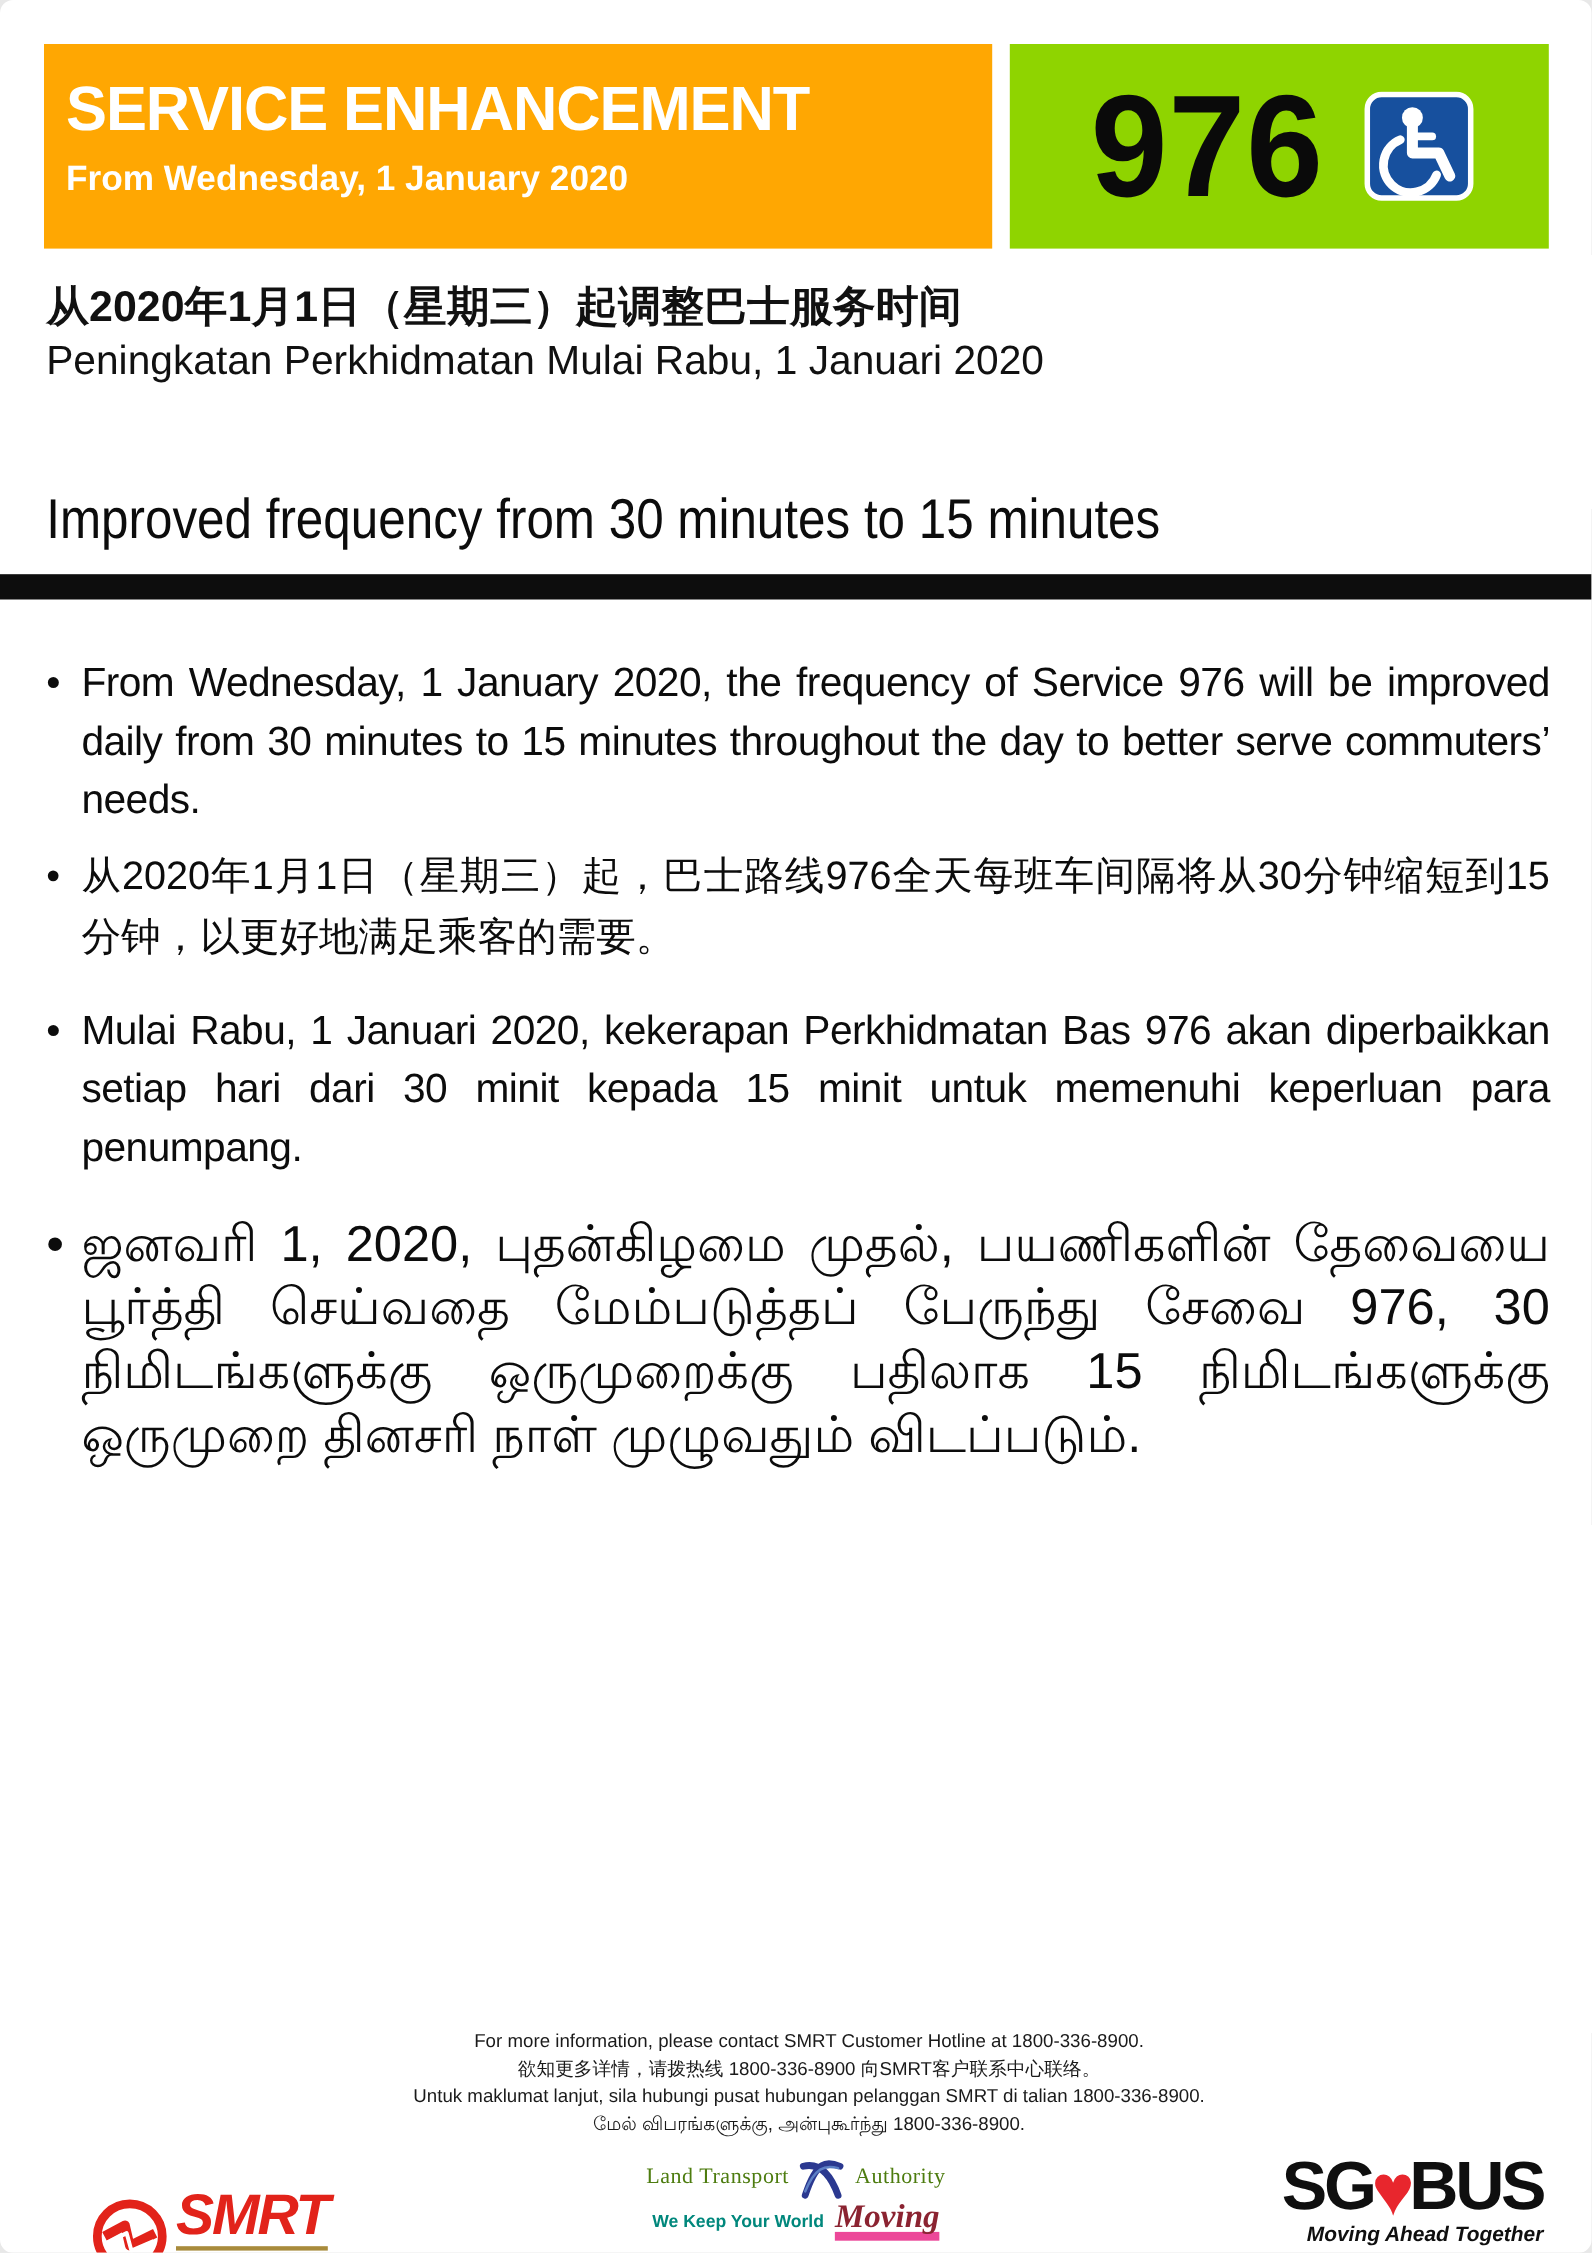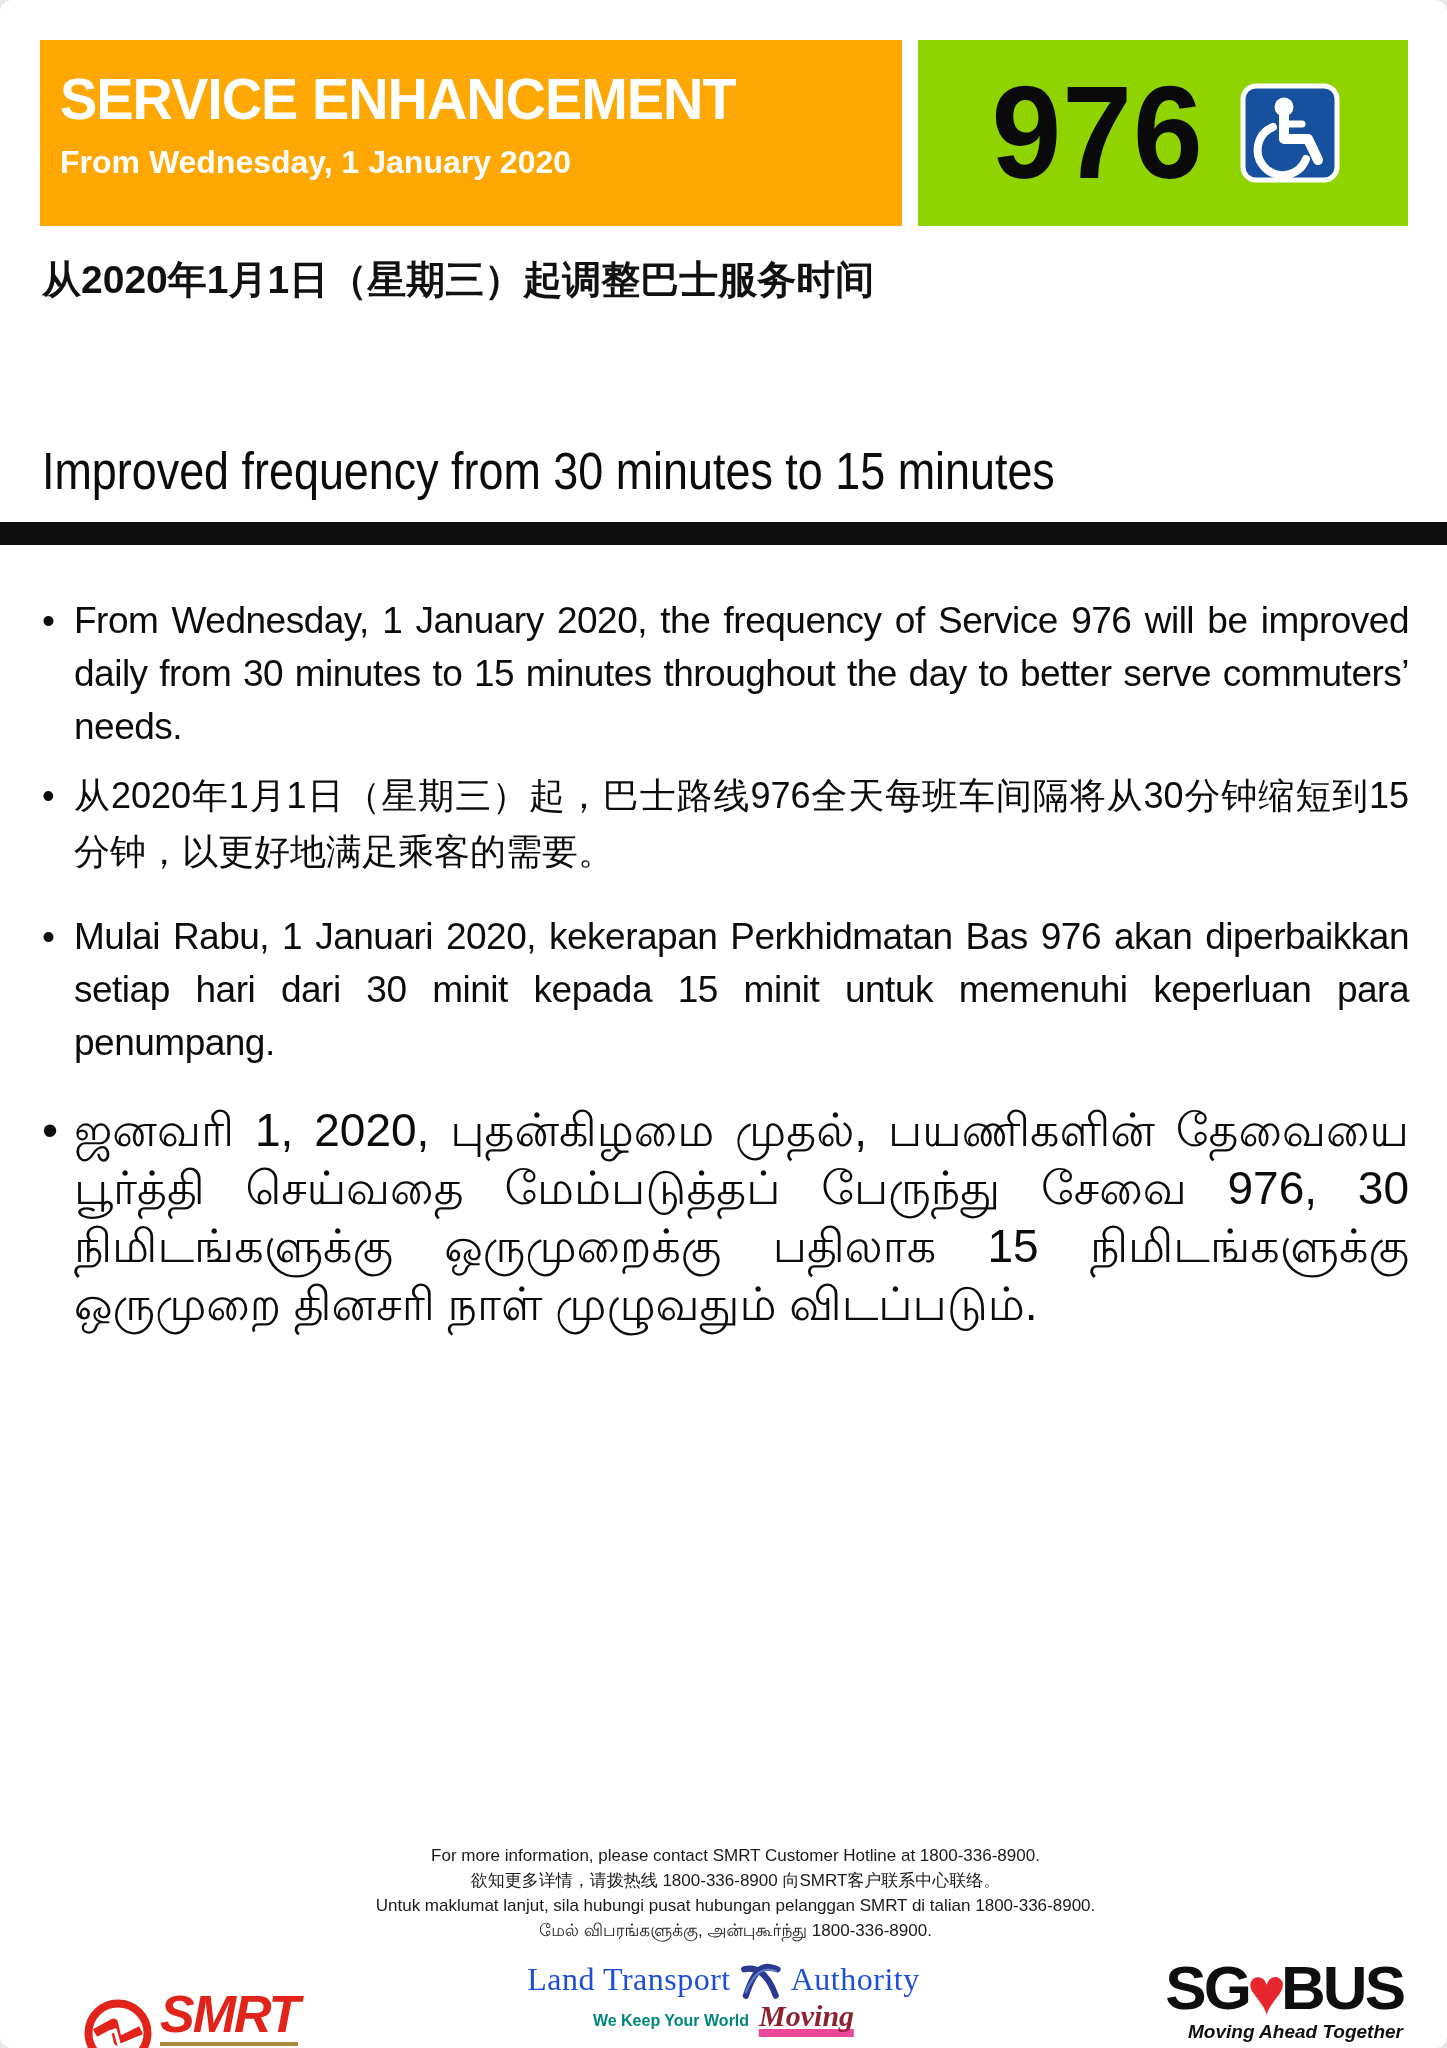--- a/index.html
+++ b/index.html
@@ -46,21 +46,21 @@
   
   .logos{position:absolute;left:0;right:0;top:1955px;height:93px;}
   .logo-smrt{position:absolute;left:82px;top:4px;display:flex;align-items:flex-end;gap:6px;margin-top:31px;}
   .smrt-emblem{width:72px;height:72px;}
   .smrt-word{font-size:52px;font-weight:bold;font-style:italic;color:#E2231A;line-height:48px;letter-spacing:-2px;}
   .smrt-rule{height:4px;background:#A88B3C;margin-top:4px;}
   .smrt-sub{font-size:17px;letter-spacing:6px;color:#6d6e71;text-align:right;margin-top:3px;font-weight:bold;}
 
   .logo-lta{position:absolute;left:50%;transform:translateX(-50%);top:2px;text-align:center;font-family:"Liberation Serif", serif;}
   .lta-top{display:flex;align-items:center;justify-content:center;gap:6px;}
-  .lta-name{font-size:32px;color:#1d4ed8;letter-spacing:0.5px;}
+  .lta-name{font-size:20px;color:#4d7c0f;letter-spacing:0.5px;}
   .lta-ribbon{width:44px;height:44px;margin:0 2px;}
   .lta-tagline{display:flex;align-items:baseline;justify-content:center;gap:10px;margin-top:2px;text-align:right;}
   .lta-tag-left{font-size:16px;color:#00877C;font-weight:bold;font-family:"Liberation Sans", sans-serif;}
   .lta-moving{font-size:30px;color:#8B2331;font-style:italic;font-weight:bold;border-bottom:8px solid #ec4899;line-height:26px;}
 
   .logo-sgbus{position:absolute;right:44px;top:0;text-align:right;}
   .sgbus-word{font-size:62px;font-weight:bold;color:#0f0f0f;line-height:54px;letter-spacing:-3px;display:flex;align-items:center;}
   .sgbus-heart{color:#E8262D;font-size:66px;margin:0 -2px;line-height:1;transform:translateY(3px);}
   .sgbus-tagline{font-size:19px;font-style:italic;font-weight:bold;color:#0f0f0f;margin-top:0;}
 </style>
@@ -81,20 +81,21 @@
         <circle cx="44" cy="24" r="9.5" fill="#ffffff"></circle>
         <path d="M44 31 L44 56 L68 56 L78 77" stroke="#ffffff" stroke-width="10" fill="none" stroke-linecap="round" stroke-linejoin="round"></path>
         <path d="M44 41 L62 41" stroke="#ffffff" stroke-width="7" stroke-linecap="round"></path>
         <path d="M33 44 A25 25 0 1 0 66 76" stroke="#ffffff" stroke-width="8" fill="none" stroke-linecap="round"></path>
       </svg>
     </div>
   </div>
 
   <div class="headings">
     <div class="h-cn">从2020年1月1日（星期三）起调整巴士服务时间</div>
+    <div class="h-ms">Peningkatan Perkhidmatan Mulai Rabu, 1 Januari 2020</div>
   </div>
 
   <div class="highlight">Improved frequency from 30 minutes to 15 minutes</div>
   <div class="black-bar"></div>
 
   <div class="bullets">
     <div class="bullet b-en">From Wednesday, 1 January 2020, the frequency of Service 976 will be improved daily from 30 minutes to 15 minutes throughout the day to better serve commuters’ needs.</div>
     <div class="bullet b-cn">从2020年1月1日（星期三）起，巴士路线976全天每班车间隔将从30分钟缩短到15分钟，以更好地满足乘客的需要。</div>
     <div class="bullet b-ms">Mulai Rabu, 1 Januari 2020, kekerapan Perkhidmatan Bas 976 akan diperbaikkan setiap hari dari 30 minit kepada 15 minit untuk memenuhi keperluan para penumpang.</div>
     <div class="bullet b-ta">ஜனவரி 1, 2020, புதன்கிழமை முதல், பயணிகளின் தேவையை பூர்த்தி செய்வதை மேம்படுத்தப் பேருந்து சேவை 976, 30 நிமிடங்களுக்கு ஒருமுறைக்கு பதிலாக 15 நிமிடங்களுக்கு ஒருமுறை தினசரி நாள் முழுவதும் விடப்படும்.</div>

